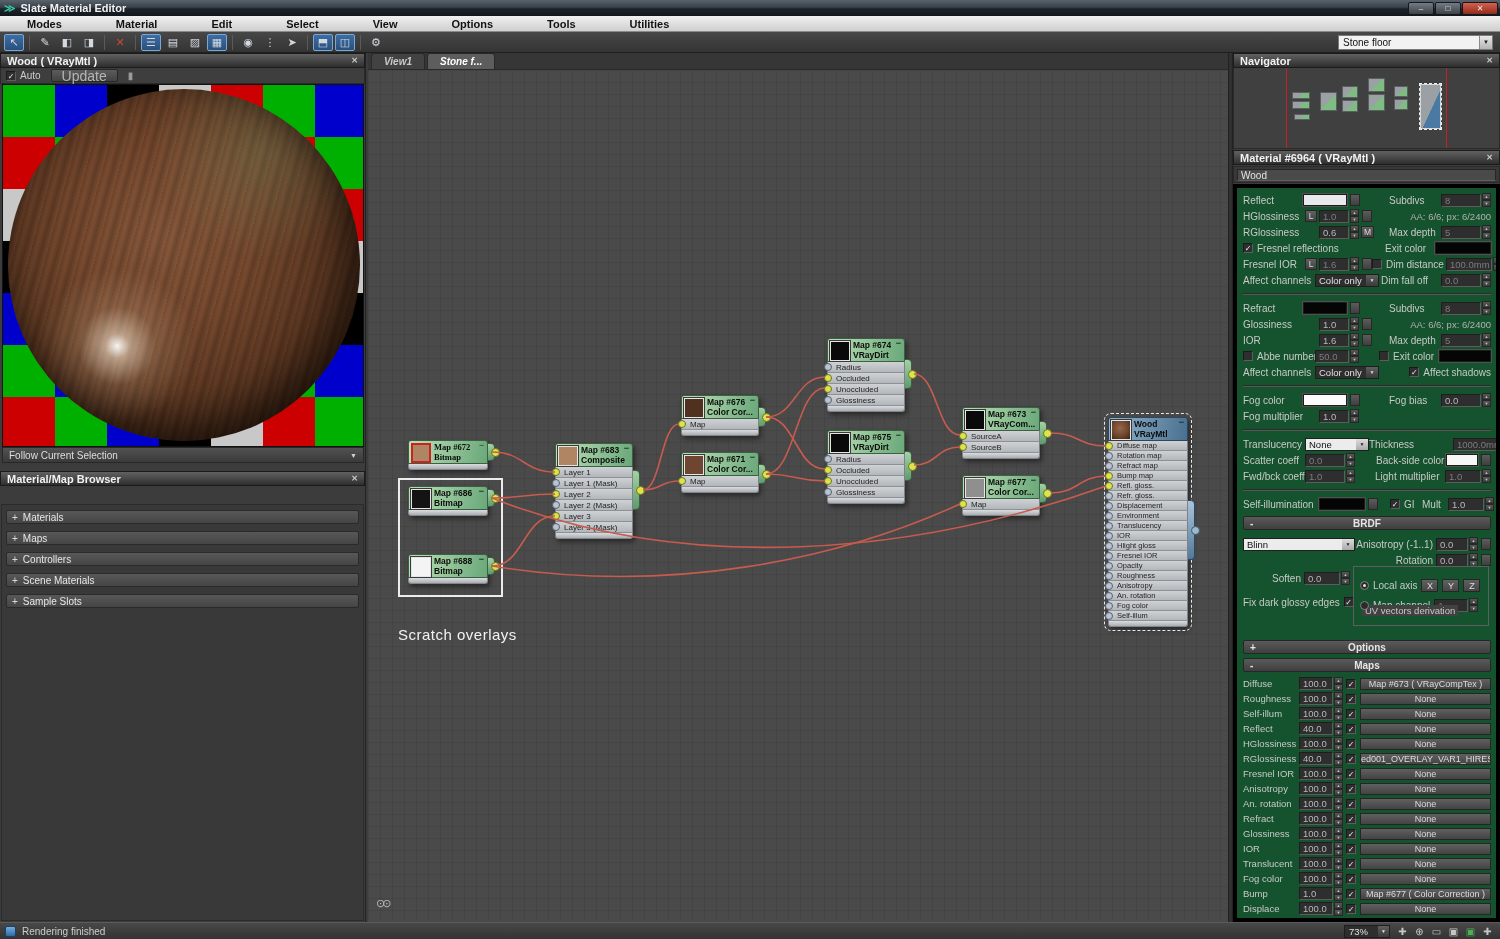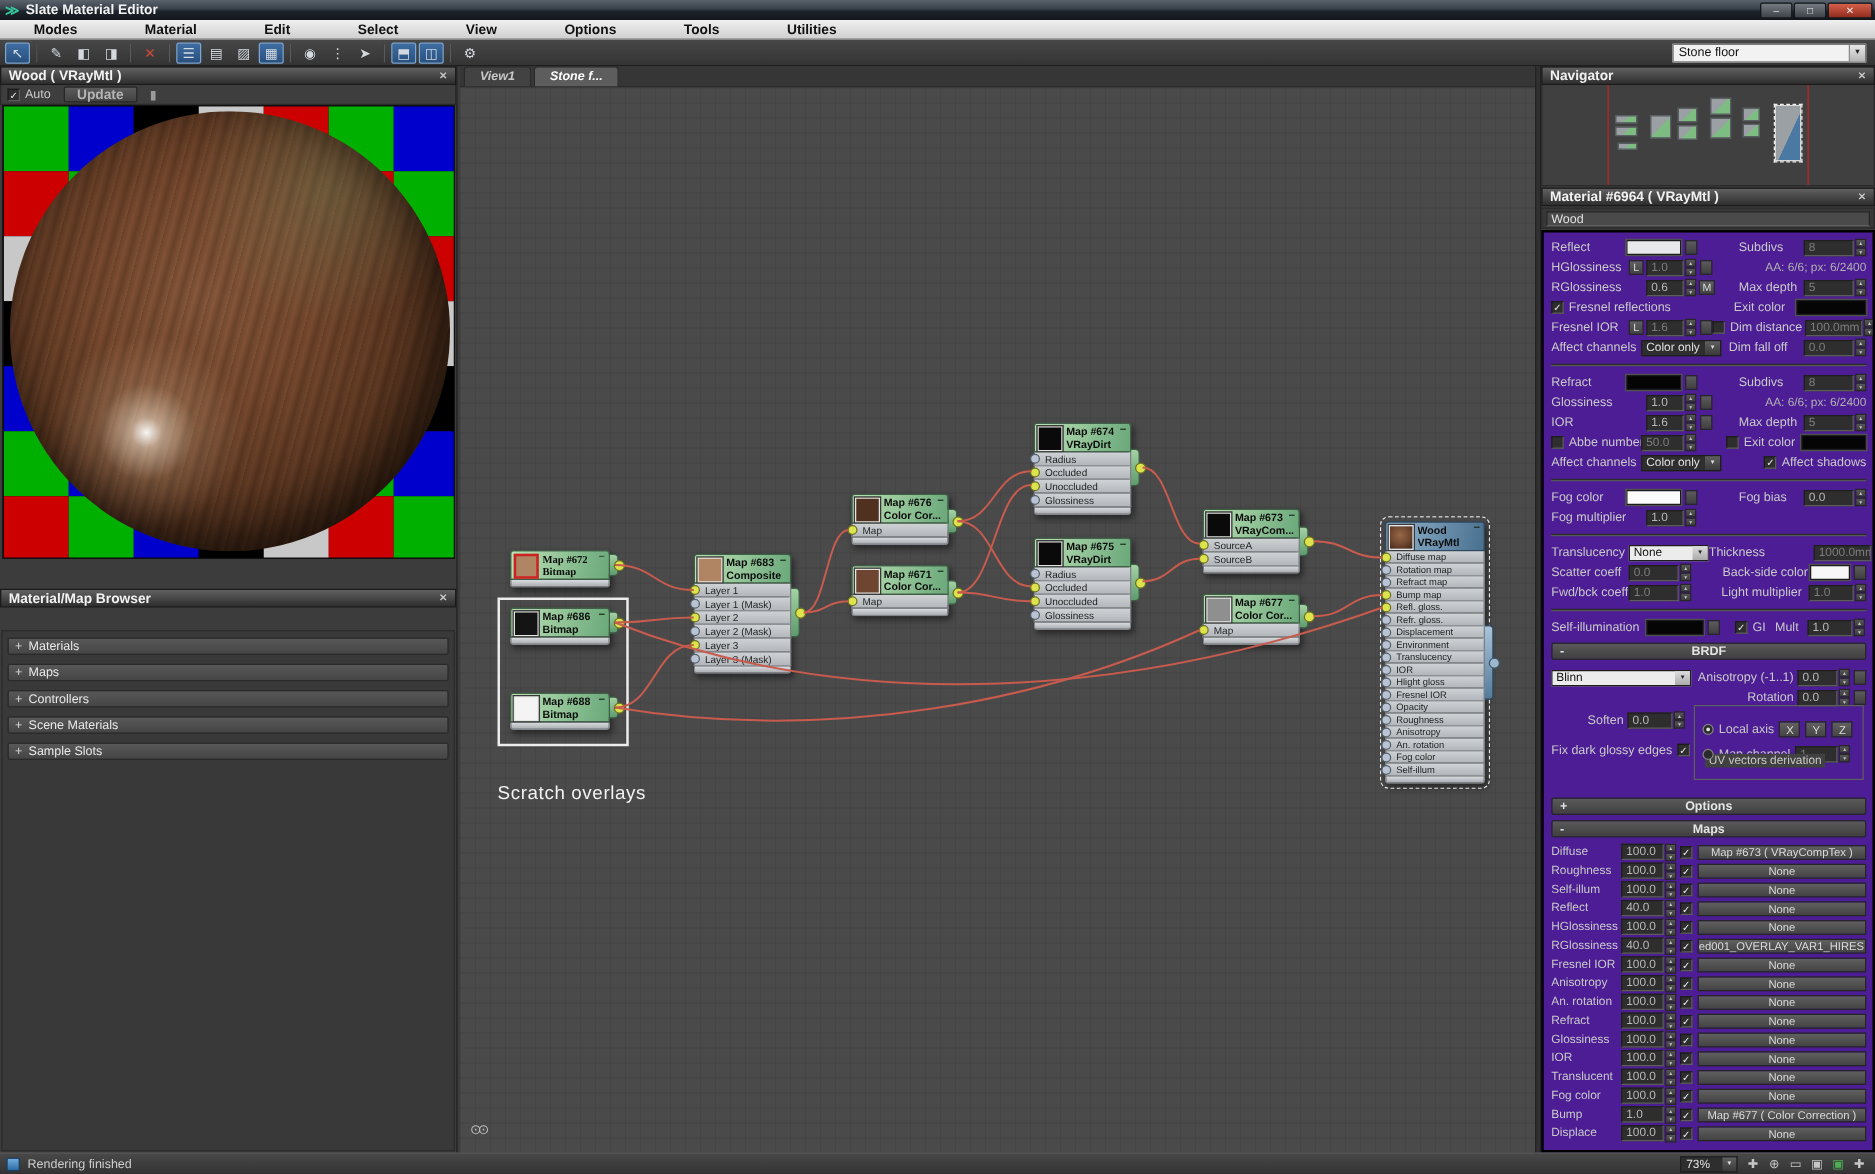--- a/index.html
+++ b/index.html
@@ -39,21 +39,21 @@
     color:#f2f2f2; font-weight:bold; font-size:11px; display:flex; align-items:center; padding:0 6px; }
   .panel-x { margin-left:auto; color:#c9c9c9; font-size:8px; }
 
   
   .left { position:absolute; left:0; top:0; width:366px; height:100%; background:#3c3c3c; border-right:1px solid #222; }
   .lp-controls { position:absolute; left:0; top:15px; width:100%; height:16px; background:#3e3e3e;
     border:1px solid #2a2a2a; border-top:none; display:flex; align-items:center; padding:0 5px; }
   .pchk { width:10px; height:10px; background:#2e2e2e; border:1px solid #5d5d5d; border-top-color:#1b1b1b;
     border-left-color:#1b1b1b; color:#ececec; font-size:8px; line-height:9px; text-align:center; margin-right:4px; flex:none;}
   .updbtn { margin-left:10px; padding:0 10px; height:13px; line-height:12px; background:linear-gradient(#5c5c5c,#424242);
-    border:1px solid #272727; border-radius:2px; color:#b5b5b5; font-size:11px;font-weight:bold; }
+    border:1px solid #272727; border-radius:2px; color:#b5b5b5; font-size:14px; }
   .sampleicon { margin-left:10px; color:#9a9a9a; font-size:10px; }
   .preview { position:absolute; left:2px; top:31px; width:362px; height:363px; overflow:hidden; background:#000; border:1px solid #111;}
   .ctile { position:absolute; width:52px; height:52px; }
   .sphere { position:absolute; left:5px; top:4px; width:352px; height:352px; border-radius:50%;
     background:
       radial-gradient(circle at 31% 73%, rgba(255,255,255,0.95) 0%, rgba(255,236,212,0.55) 3.5%, rgba(255,220,180,0.15) 11%, rgba(0,0,0,0) 22%),
       radial-gradient(circle at 72% 18%, rgba(150,200,140,0.20) 0%, rgba(0,0,0,0) 28%),
       repeating-linear-gradient(105deg, rgba(40,20,8,0.22) 0px, rgba(115,68,40,0.10) 5px, rgba(28,14,6,0.26) 10px, rgba(125,78,46,0.12) 16px),
       radial-gradient(circle at 44% 42%, #8a5b3e 0%, #7a4c31 30%, #5f3a24 55%, #402717 75%, #241509 92%, #150c05 100%);
     box-shadow: inset -10px -14px 40px rgba(0,0,0,0.55); }
@@ -118,22 +118,22 @@
     border-left:1px solid #222; border-right:1px solid #222; }
   .right { position:absolute; left:1233px; top:0; width:267px; height:100%; background:#3c3c3c; }
   .navcontent { position:absolute; left:0; top:15px; width:100%; height:81px; background:#404040;
     border:1px solid #2a2a2a; border-top:none; overflow:hidden; }
   .navline { position:absolute; top:0; bottom:0; width:1px; background:#c42222; }
   .navmini { position:absolute; background:linear-gradient(135deg,#9aa0a4 49%,#7dbd82 51%); border:1px solid #5a5f63; }
   .navtall { position:absolute; background:linear-gradient(115deg,#9aa0a4 55%,#4a7aa4 56%); border:1px solid #d9d9d9; outline:1px dashed #eee; }
   .matname { position:absolute; left:0; top:113px; width:100%; height:17px; background:#383838; border:1px solid #2a2a2a; padding:2px 3px; }
   .matname input { width:100%; height:12px; background:#4a4a4a; border:1px solid #262626; border-bottom-color:#5f5f5f;
     color:#e2e2e2; font-size:10px; padding:0 3px; outline:none; font-family:"Liberation Sans",sans-serif; }
-  .params { position:absolute; left:0; top:131px; right:0; bottom:0; background:#4c1d95;
-    border:2px solid #000000; padding:4px 5px 0 6px; overflow:hidden; }
+  .params { position:absolute; left:0; top:131px; right:0; bottom:0; background:#14532d;
+    border:4px solid #000000; padding:4px 5px 0 6px; overflow:hidden; }
   .prow { display:flex; align-items:center; height:16px; white-space:nowrap; }
   .flex1 { flex:1; }
   .plbl { color:#c9c9c9; font-size:10px; flex:none; overflow:hidden; }
   .pfld { background:#2e2e2e; border:1px solid #1e1e1e; border-bottom-color:#5c5c5c; border-right-color:#5c5c5c;
     height:13px; line-height:12px; color:#b9b9b9; padding:0 3px; font-size:9.5px; overflow:hidden; flex:none; }
   .pfld.dim { color:#7d7d7d; }
   .spin { width:9px; height:14px; display:flex; flex-direction:column; margin-left:1px; flex:none; }
   .spin i { flex:1; background:linear-gradient(#565656,#3d3d3d); border:1px solid #272727; font-style:normal;
     font-size:4px; line-height:5px; color:#c2c2c2; text-align:center; overflow:hidden; }
   .psw { height:12px; border:1px solid #1c1c1c; outline:1px solid #505050; flex:none; }
@@ -291,20 +291,24 @@
             <div class="ctile" style="left: 0px; top: 312px; background: rgb(204, 0, 0);"></div>
             <div class="ctile" style="left: 52px; top: 312px; background: rgb(0, 176, 0);"></div>
             <div class="ctile" style="left: 104px; top: 312px; background: rgb(0, 0, 204);"></div>
             <div class="ctile" style="left: 156px; top: 312px; background: rgb(0, 0, 0);"></div>
             <div class="ctile" style="left: 208px; top: 312px; background: rgb(200, 200, 200);"></div>
             <div class="ctile" style="left: 260px; top: 312px; background: rgb(204, 0, 0);"></div>
             <div class="ctile" style="left: 312px; top: 312px; background: rgb(0, 176, 0);"></div>
           </div>
         <div class="sphere"></div>
       </div>
+      <div class="followbar">
+        <span>Follow Current Selection</span>
+        <span class="dda">▼</span>
+      </div>
       <div class="browser">
         <div class="panel-header">
           <span>Material/Map Browser</span>
           <span class="panel-x">✕</span>
         </div>
         <div class="b-list" id="blist">
             <div class="bsec">
               <span class="plus">+</span>
               <span>Materials</span>
             </div>

